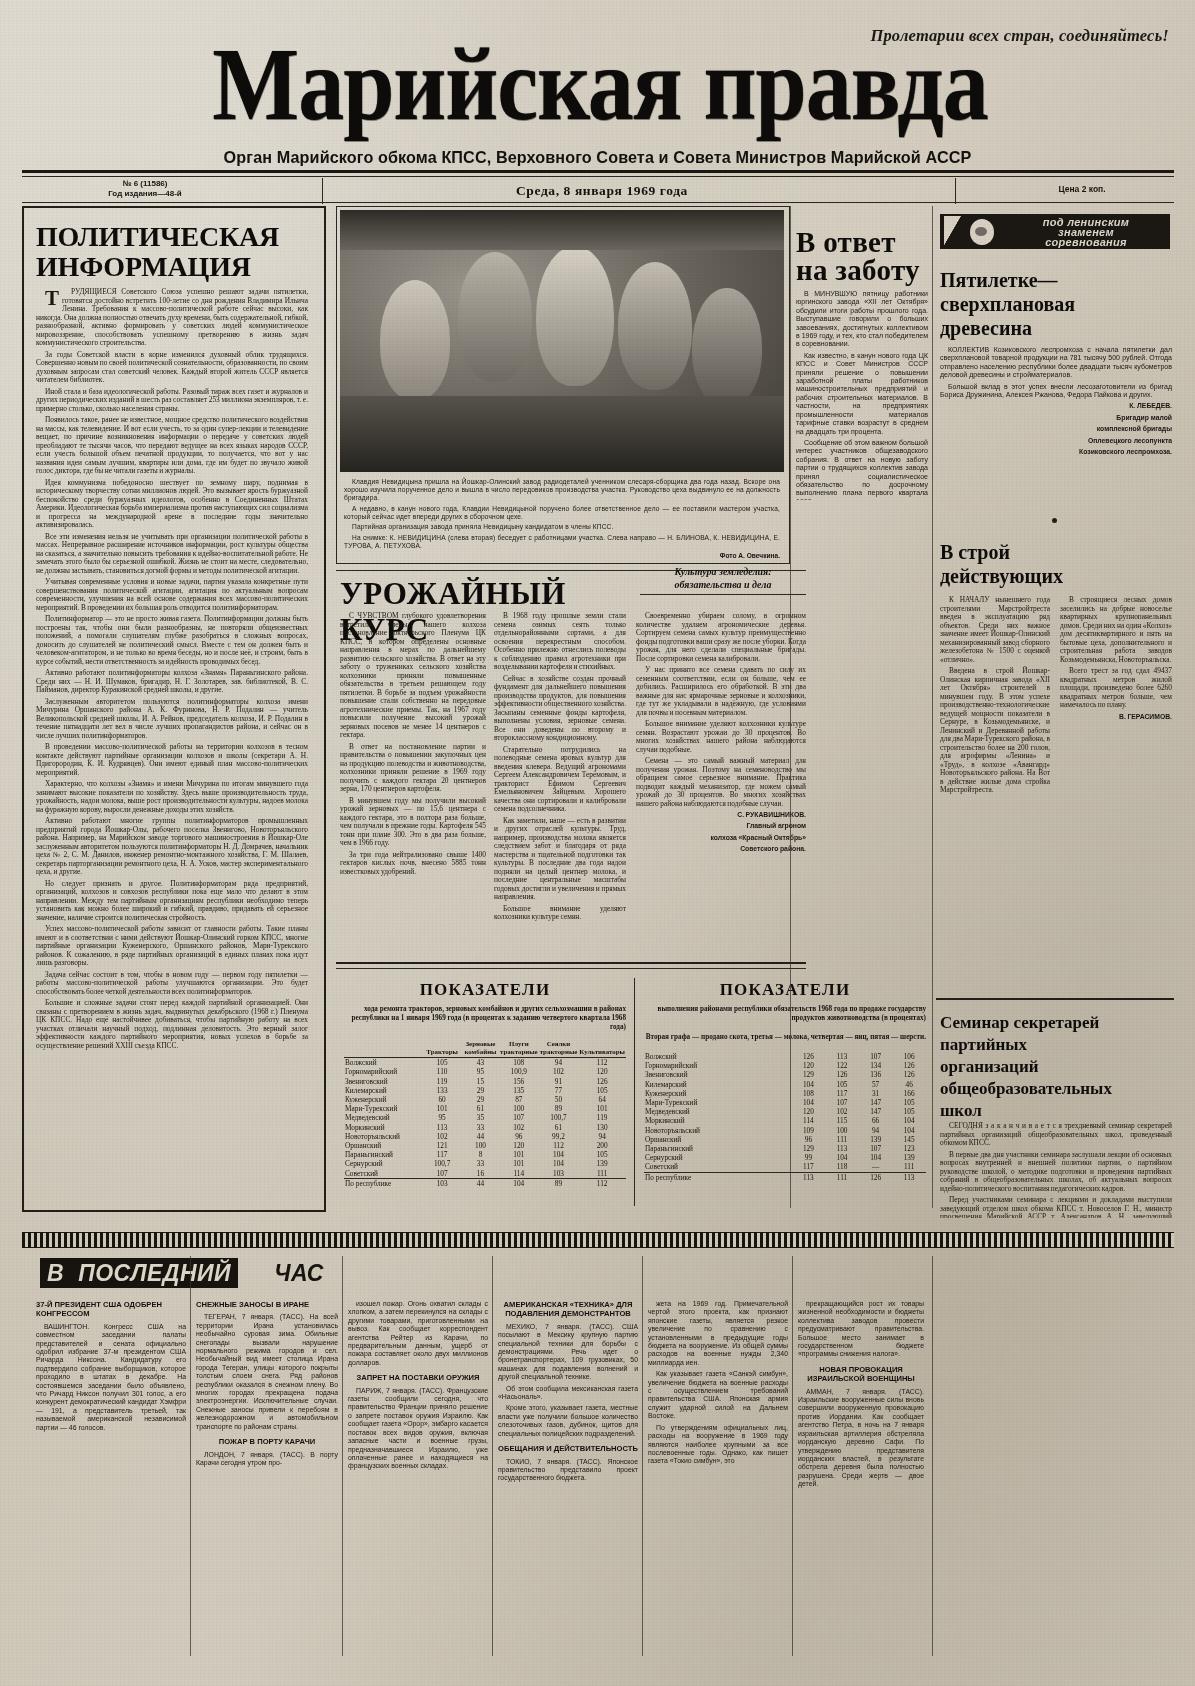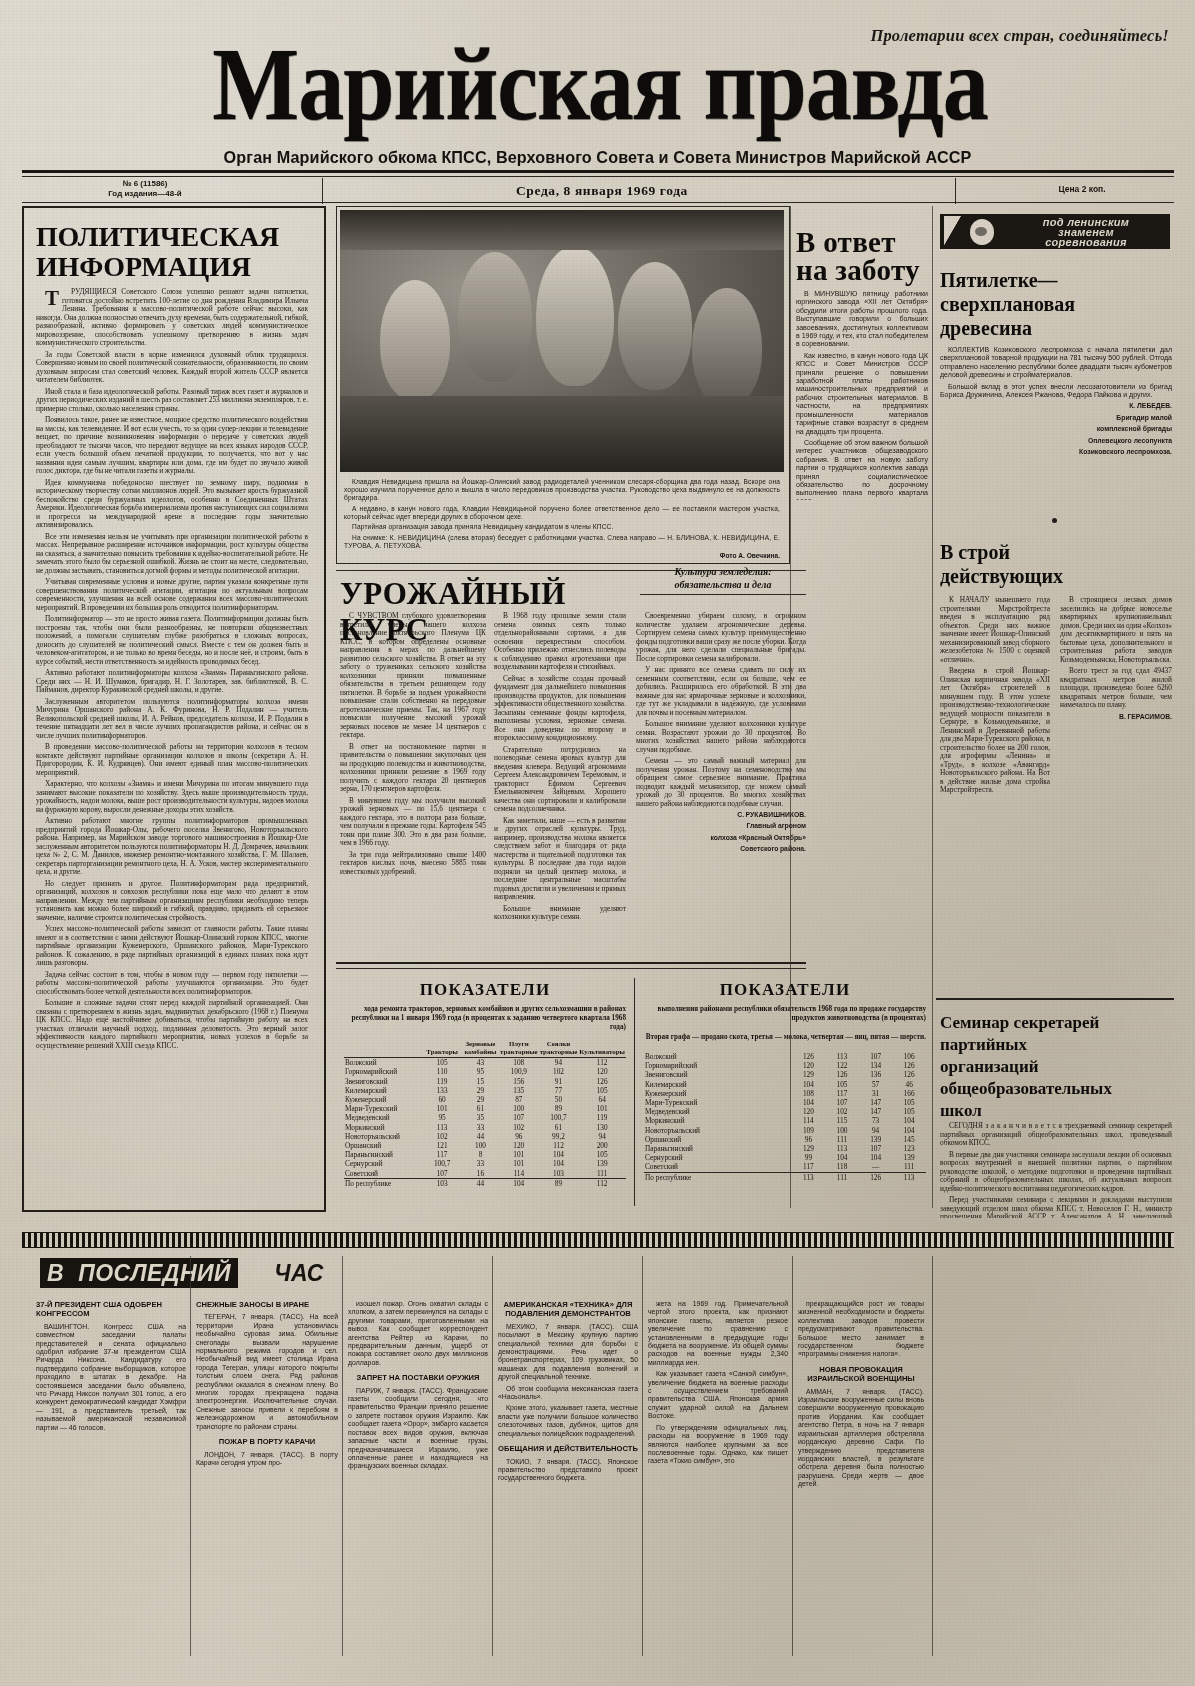--- a/index.html
+++ b/index.html
@@ -263,21 +263,21 @@
   <div class="head-pol">
     <span>ПОЛИТИЧЕСКАЯ ИНФОРМАЦИЯ</span>
   </div>
   <div class="txtA body-txt">
     <p><span class="dropcap">Т</span><span>РУДЯЩИЕСЯ Советского Союза успешно решают задачи пятилетки, готовятся достойно встретить 100-летие со дня рождения Владимира Ильича Ленина. Требования к массово-политической работе сейчас высоки, как никогда. Она должна полностью отвечать духу времени, быть содержательной, гибкой, разнообразной, активно формировать у советских людей коммунистическое мировоззрение, способствовать успешному претворению в жизнь задач коммунистического строительства.</span></p>
     <p>За годы Советской власти в корне изменился духовный облик трудящихся. Совершенно новым по своей политической сознательности, образованности, по своим духовным запросам стал советский человек. Каждый второй житель СССР является читателем библиотек.</p>
     <p>Иной стала и база идеологической работы. Разовый тираж всех газет и журналов и других периодических изданий в шесть раз составляет 253 миллиона экземпляров, т. е. примерно столько, сколько населения страны.</p>
     <p>Появилось такое, ранее не известное, мощное средство политического воздействия на массы, как телевидение. И вот если учесть, то за один супер-лекции и телевидение вещает, по причине возникновения информации о передаче у советских людей преобладают те тысячи часов, что передают ведущее на всех языках народов СССР, если учесть большой объем печатной продукции, то получается, что вот у нас названия идеи самым лучшим, квартиры или дома, где им будет по звучало живой голос диктора, где бы не читали газеты и журналы.</p>
     <p>Идея коммунизма победоносно шествует по земному шару, поднимая в историческому творчеству сотни миллионов людей. Это вызывает ярость буржуазной беспокойство среди буржуазных идеологов, особенно в Соединенных Штатах Америки. Идеологическая борьба империализма против наступающих сил социализма и прогресса на международной арене в последние годы значительно активизировалась.</p>
     <p>Все эти изменения нельзя не учитывать при организации политической работы в массах. Непрерывное расширение источников информации, рост культуры общества на сказаться, а значительно повысить требования к идейно-воспитательной работе. Не замечать этого было бы серьезной ошибкой. Жизнь не стоит на месте, следовательно, не должны застывать, становиться догмой формы и методы политической агитации.</p>
-    <p>Учитывая современные условия и новые другие, партия указала конкретные пути совершенствования политической агитации, агитация по актуальным вопросам современности, улучшения на всей основе содержания всех массово-политических мероприятий. В проведении их большая роль отводится политинформаторам.</p>
+    <p>Учитывая современные условия и новые задачи, партия указала конкретные пути совершенствования политической агитации, агитация по актуальным вопросам современности, улучшения на всей основе содержания всех массово-политических мероприятий. В проведении их большая роль отводится политинформаторам.</p>
     <p>Политинформатор — это не просто живая газета. Политинформации должны быть построены так, чтобы они были разнообразны, не повторяли общеизвестных положений, а помогали слушателям глубже разобраться в сложных вопросах, доносить до слушателей не политический смысл. Вместе с тем он должен быть и человеком-агитатором, и не только во время беседы, но и после неё, и строим, быть в курсе событий, нести ответственность за идейность проводимых бесед.</p>
     <p>Активно работают политинформаторы колхоза «Знамя» Параньгинского района. Среди них — Н. И. Шумаков, бригадир, Н. Г. Золотарев, зав. библиотекой, В. С. Пайманов, директор Куракинской средней школы, и другие.</p>
     <p>Заслуженным авторитетом пользуются политинформаторы колхоза имени Мичурина Оршанского района А. К. Фуринова, Н. Р. Подалин — учитель Великопольской средней школы, И. А. Рейнов, председатель колхоза, И. Р. Подалин в течение пятнадцати лет вел в числе лучших пропагандистов района, и сейчас он в числе лучших политинформаторов.</p>
     <p>В проведении массово-политической работы на территории колхозов в тесном контакте действуют партийные организации колхозов и школы (секретари А. Н. Пдигорородин, К. И. Кудрявцев). Они имеют единый план массово-политических мероприятий.</p>
     <p>Характерно, что колхозы «Знамя» и имени Мичурина по итогам минувшего года занимают высокие показатели по хозяйству. Здесь выше производительность труда, урожайность, надои молока, выше рост производительности культуры, надоев молока на фуражную корову, выросли денежные доходы этих хозяйств.</p>
     <p>Активно работают многие группы политинформаторов промышленных предприятий города Йошкар-Олы, рабочего поселка Звенигово, Новоторъяльского района. Например, на Марийском заводе торгового машиностроения в Йошкар-Оле заслуженным авторитетом пользуются политинформаторы Н. Д. Домрачев, начальник цеха № 2, С. М. Данилов, инженер ремонтно-монтажного хозяйства, Г. М. Шалаев, секретарь парторганизации ремонтного цеха, Н. А. Усков, мастер экспериментального цеха, и другие.</p>
     <p>Но следует признать и другое. Политинформаторам ряда предприятий, организаций, колхозов и совхозов республики пока еще мало что делают в этом направлении. Между тем партийным организациям республики необходимо теперь установить как можно более широкий и гибкий, правдиво, придавать ей серьезное значение, наличие строится политическая стройность.</p>
     <p>Успех массово-политической работы зависит от главности работы. Такие планы имеют и в соответствии с ними действуют Йошкар-Олинский горком КПСС, многие партийные организации Куженерского, Оршанского районов, Мари-Турекского районов. К сожалению, в ряде партийных организаций в единых планах пока идут лишь разговоры.</p>
     <p>Задача сейчас состоит в том, чтобы в новом году — первом году пятилетки — работы массово-политической работы улучшаются организации. Это будет способствовать более четкой деятельности всех политинформаторов.</p>
     <p>Большие и сложные задачи стоят перед каждой партийной организацией. Они связаны с претворением в жизнь задач, выдвинутых декабрьского (1968 г.) Пленума ЦК КПСС. Надо ещё настойчивее добиваться, чтобы партийную работу на всех участках отличали научный подход, подлинная деловитость. Это верный залог эффективности каждого партийного мероприятия, новых успехов в борьбе за осуществление решений XXIII съезда КПСС.</p>
@@ -523,21 +523,21 @@
             <td class="nm">Медведевский</td>
             <td class="nu">120</td>
             <td class="nu">102</td>
             <td class="nu">147</td>
             <td class="nu">105</td>
           </tr>
           <tr>
             <td class="nm">Моркинский</td>
             <td class="nu">114</td>
             <td class="nu">115</td>
-            <td class="nu">73</td>
+            <td class="nu">66</td>
             <td class="nu">104</td>
           </tr>
           <tr>
             <td class="nm">Новоторъяльский</td>
             <td class="nu">109</td>
             <td class="nu">100</td>
             <td class="nu">94</td>
             <td class="nu">104</td>
           </tr>
           <tr>

